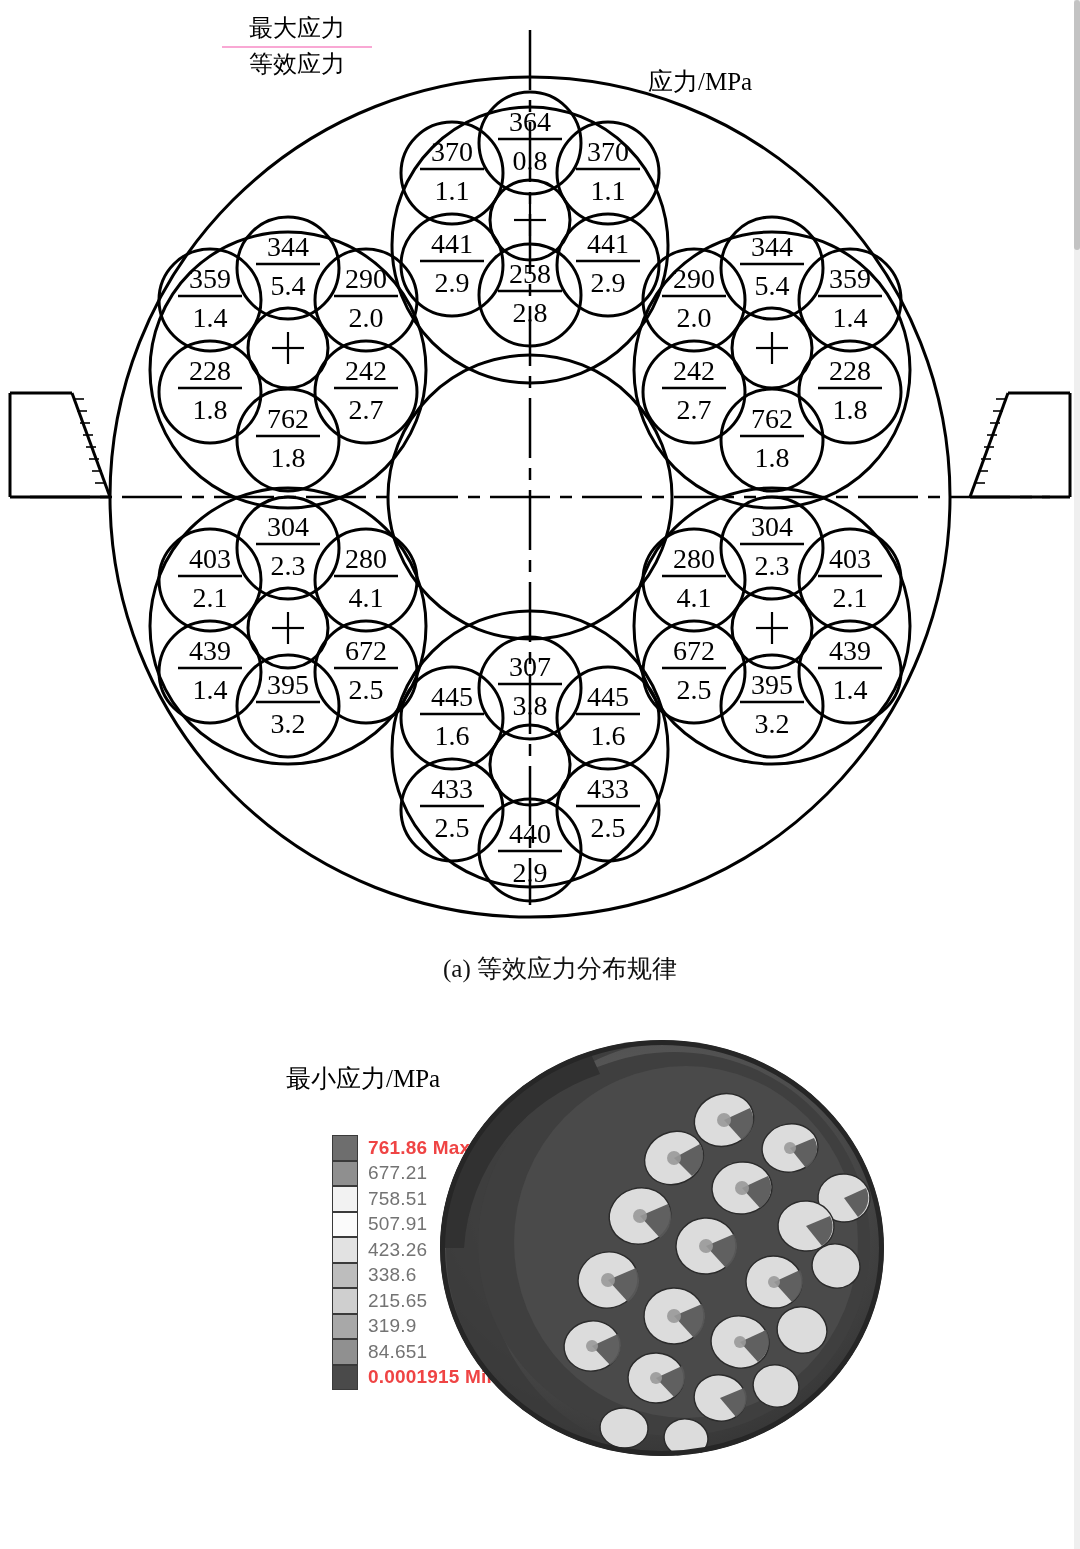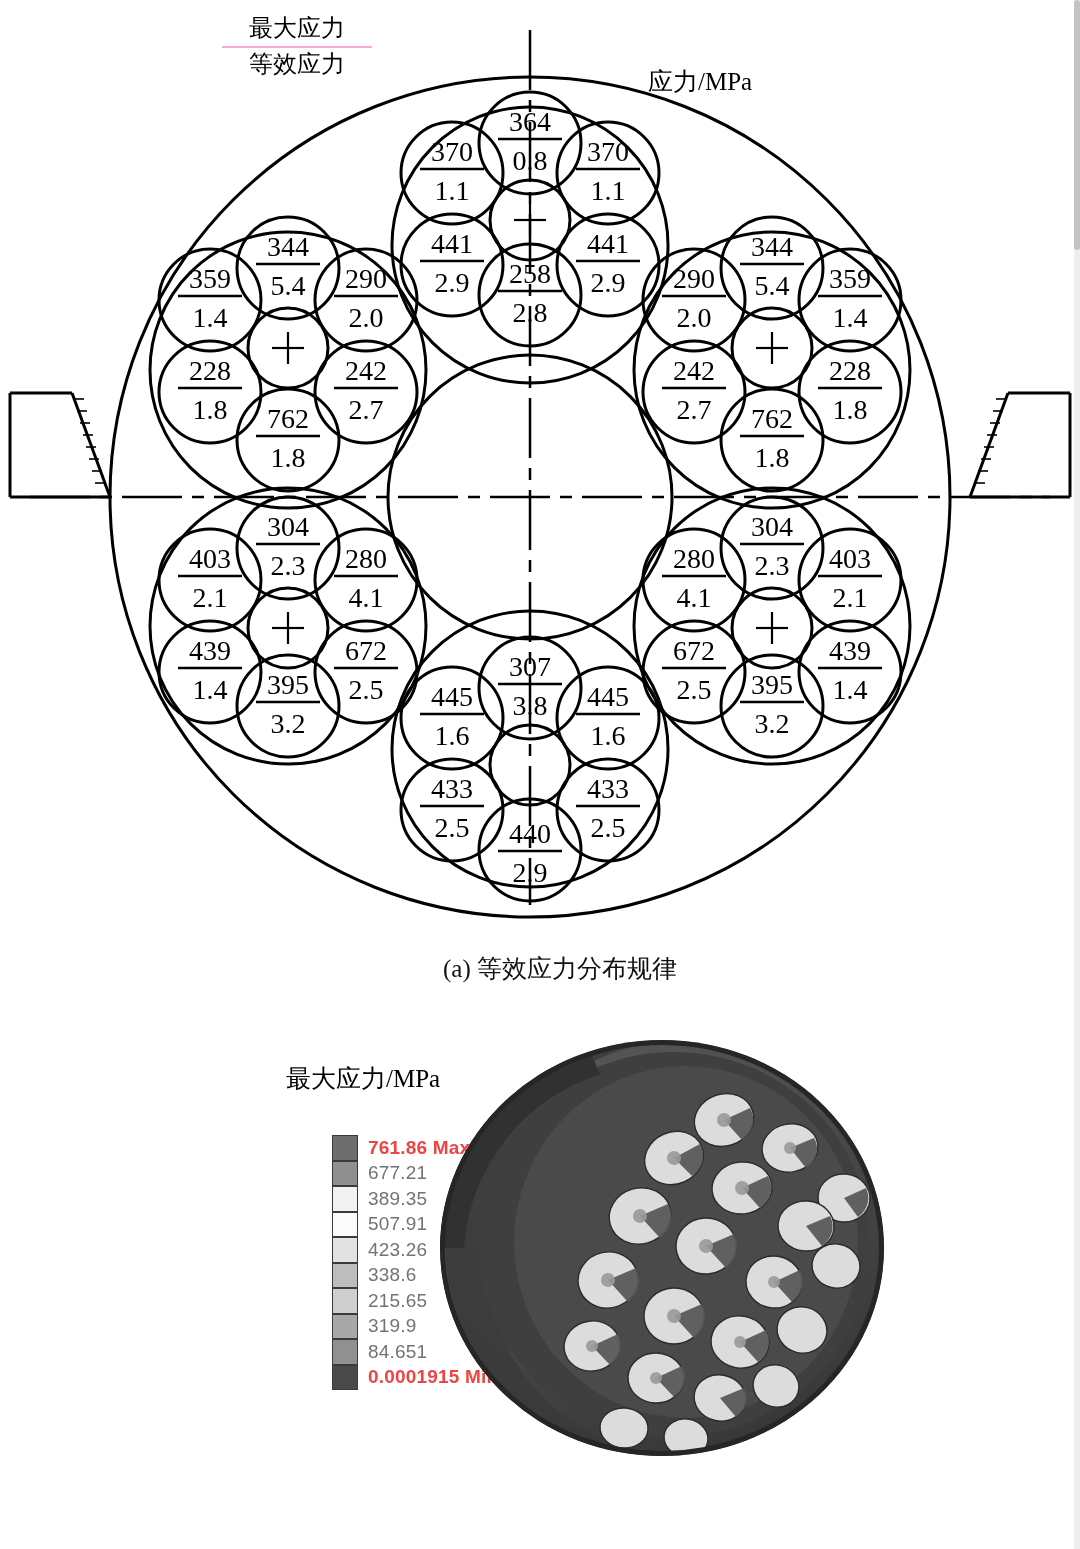--- a/index.html
+++ b/index.html
@@ -303,34 +303,34 @@
 
     <text x="530" y="843">440</text>
     <line x1="498" y1="851" x2="562" y2="851" stroke="#000" stroke-width="2.4"></line>
     <text x="530" y="882">2.9</text>
   </g>
 </svg>
 </div>
 
 <div class="cap" id="capA">(a) 等效应力分布规律</div>
 
-<div class="legendTitle">最大应力/MPa</div>
+<div class="legendTitle">最小应力/MPa</div>
 
 <div class="legendWrap">
   <div class="legRow">
       <div class="swatch" style="background:#6e6e6e"></div>
       <div class="legLabel bold">761.86 Max</div>
     </div>
   <div class="legRow">
       <div class="swatch" style="background:#8f8f8f"></div>
       <div class="legLabel">677.21</div>
     </div>
   <div class="legRow">
       <div class="swatch" style="background:#f2f2f2"></div>
-      <div class="legLabel">389.35</div>
+      <div class="legLabel">758.51</div>
     </div>
   <div class="legRow">
       <div class="swatch" style="background:#fbfbfb"></div>
       <div class="legLabel">507.91</div>
     </div>
   <div class="legRow">
       <div class="swatch" style="background:#e2e2e2"></div>
       <div class="legLabel">423.26</div>
     </div>
   <div class="legRow">

